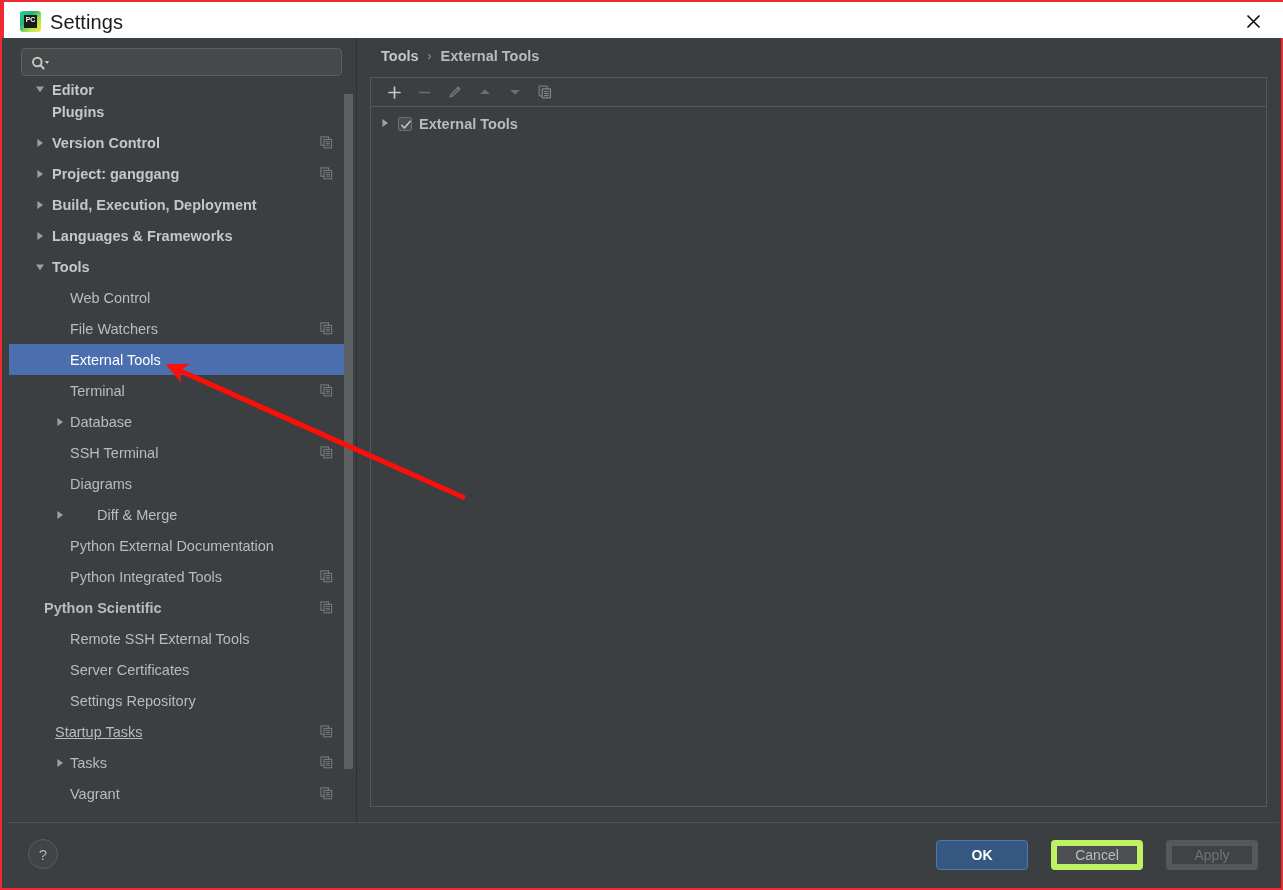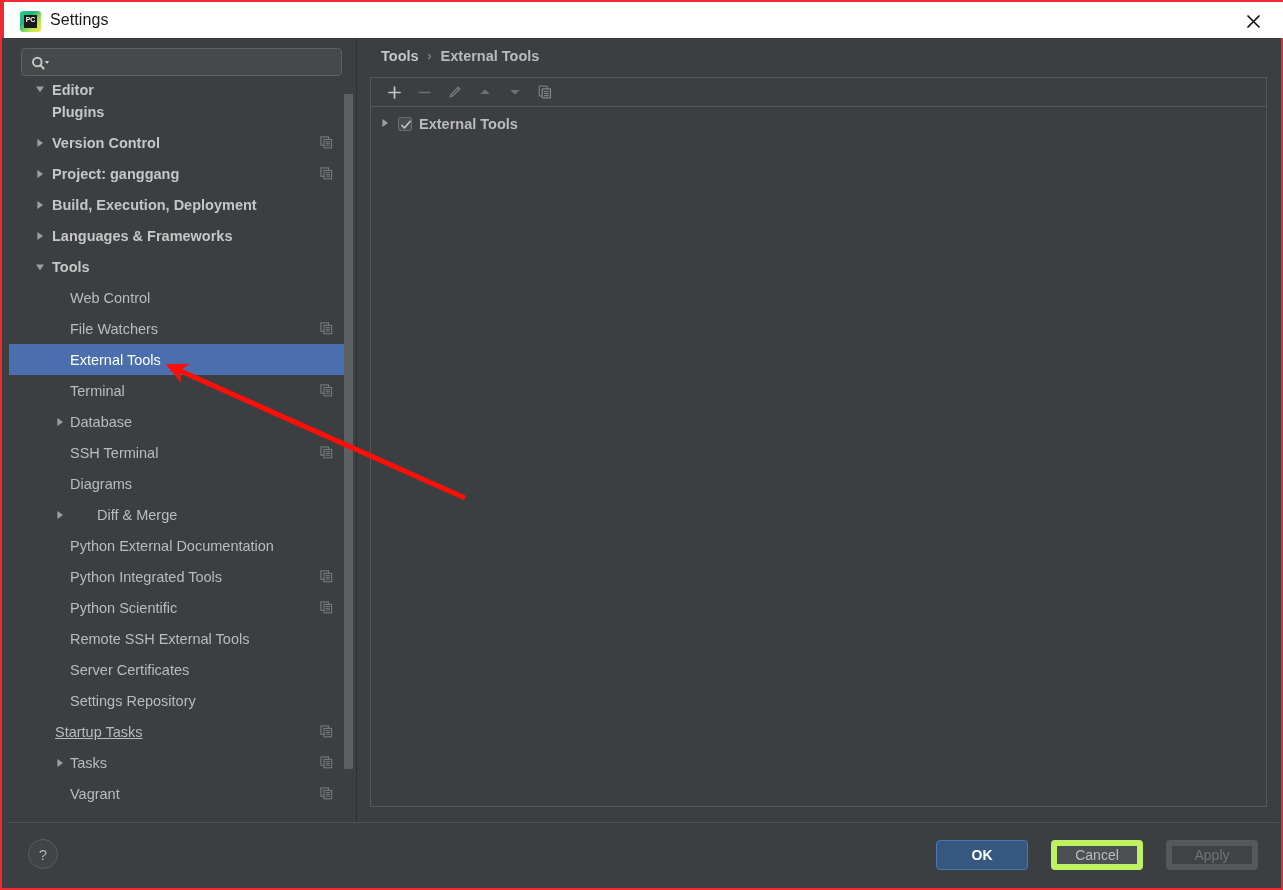--- a/index.html
+++ b/index.html
@@ -50,21 +50,21 @@
     font-weight: bold;
     font-family: "Liberation Sans", sans-serif;
     display: flex; align-items: flex-start; justify-content: center;
     line-height: 8px;
     padding-top: 1px;
   }
   .app-icon .pc::after { content: ""; }
   .title-text {
     position: absolute;
     left: 46px; top: 9px;
-    font-size: 16px;
+    font-size: 20px;
     color: #1a1a1a;
     letter-spacing: .1px;
   }
   .close-btn {
     position: absolute;
     right: 8px; top: 4px;
     width: 44px; height: 30px;
     display: flex; align-items: center; justify-content: center;
     cursor: pointer;
   }
@@ -448,21 +448,21 @@
             <span class="tree-label" style="margin-left: 61px;">Python Integrated Tools</span>
             <span class="row-badge">
               <svg width="13" height="13" viewBox="0 0 13 13">
                 <rect x="0.9" y="0.9" width="7.6" height="8.4" fill="none" stroke="#8b8e90" stroke-width="1.1"></rect>
                 <rect x="4.0" y="3.4" width="7.6" height="8.4" fill="#3c3f41" stroke="#8b8e90" stroke-width="1.1"></rect>
                 <path d="M5.6 5.6 L10.0 5.6 M5.6 7.4 L10.0 7.4 M5.6 9.2 L10.0 9.2" stroke="#8b8e90" stroke-width="0.95"></path>
               </svg>
             </span>
           </div>
           <div class="tree-row child">
-            <span class="tree-label" style="margin-left: 61px;">Python Scientific</span>
+            <span class="tree-label" style="margin-left: 35px; font-weight: bold;">Python Scientific</span>
             <span class="row-badge">
               <svg width="13" height="13" viewBox="0 0 13 13">
                 <rect x="0.9" y="0.9" width="7.6" height="8.4" fill="none" stroke="#8b8e90" stroke-width="1.1"></rect>
                 <rect x="4.0" y="3.4" width="7.6" height="8.4" fill="#3c3f41" stroke="#8b8e90" stroke-width="1.1"></rect>
                 <path d="M5.6 5.6 L10.0 5.6 M5.6 7.4 L10.0 7.4 M5.6 9.2 L10.0 9.2" stroke="#8b8e90" stroke-width="0.95"></path>
               </svg>
             </span>
           </div>
           <div class="tree-row child">
             <span class="tree-label" style="margin-left: 61px;">Remote SSH External Tools</span>

